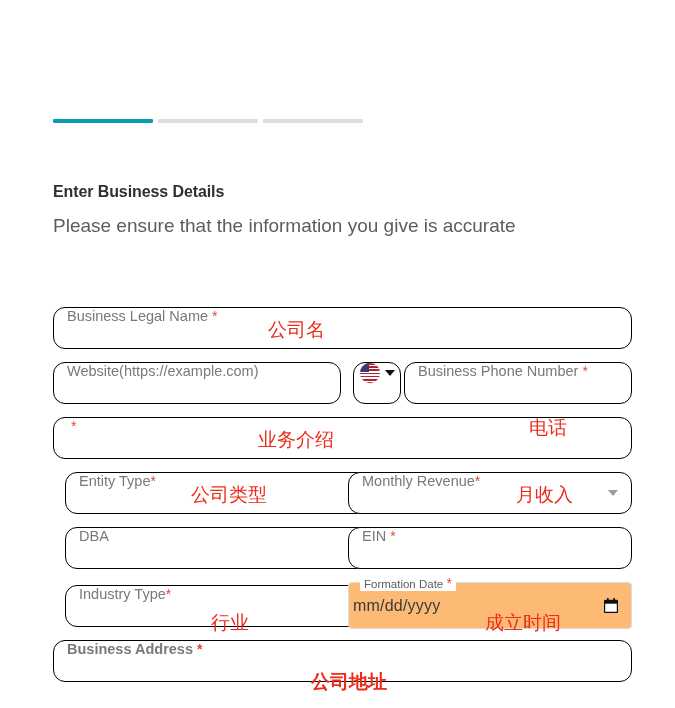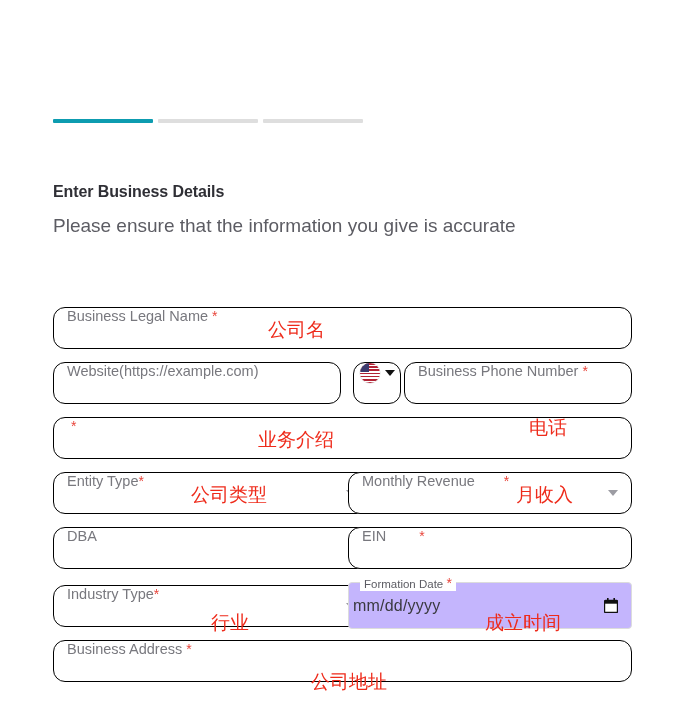--- a/index.html
+++ b/index.html
@@ -77,22 +77,22 @@
     top: 0;
     height: 42px;
     border: 1px solid #000000;
     border-radius: 12px;
     background: #ffffff;
     display: flex;
     align-items: flex-start;
     padding: 0 13px;
   }
   .field.full  { left: 0; width: 579px; }
-  .field.left  { left: 0; width: 317px; }
-  .field.right { left: 295px; width: 284px; gap: 29px; }
+  .field.left  { left: 12px; width: 317px; }
+  .field.right { left: 295px; width: 284px; }
   .field.web   { left: 0; width: 288px; }
   .field.flag  { left: 300px; width: 48px; padding: 0 6px; justify-content: center; }
   .field.phone { left: 351px; width: 228px; }
 
   .ph {
     font-size: 14.5px;
     color: #78787e;
     white-space: nowrap;
   }
   .req { color: #e8443a; font-size: 14px; }
@@ -145,21 +145,21 @@
     border-top: 6px solid #111111;
   }
 
   
   .date-field {
     position: absolute;
     left: 295px; top: 0;
     width: 284px; height: 47px;
     border: 1px solid #dcdcdc;
     border-radius: 4px;
-    background: #c4b5fd;
+    background: #fdba74;
   }
   .date-label {
     position: absolute;
     left: 11px; top: -8px;
     background: #ffffff;
     padding: 0 4px;
     font-size: 11.5px;
     color: #5c5c63;
     white-space: nowrap;
   }
@@ -282,21 +282,21 @@
         <svg class="cal-icon" viewBox="0 0 14 15">
           <rect x="0.5" y="2.5" width="13" height="12" rx="1" fill="#ffffff" stroke="#111111" stroke-width="1.4"></rect>
           <rect x="0.5" y="2.5" width="13" height="3.2" fill="#111111"></rect>
           <rect x="3" y="0" width="1.6" height="3.4" fill="#111111"></rect>
           <rect x="9.4" y="0" width="1.6" height="3.4" fill="#111111"></rect>
         </svg>
       </div>
       <div class="anno" style="left:432px; top:31px;">成立时间</div>
     </div>
 
-    <div class="row" style="margin-bottom:0;">
+    <div class="row" style="margin-bottom:0;font-weight:bold;">
       <div class="field full">
         <span class="ph">Business Address</span>
         <span class="req spaced">*</span>
       </div>
       <div class="anno" style="left:258px; top:32px;">公司地址</div>
     </div>
 
   </div>
 </div>
 

